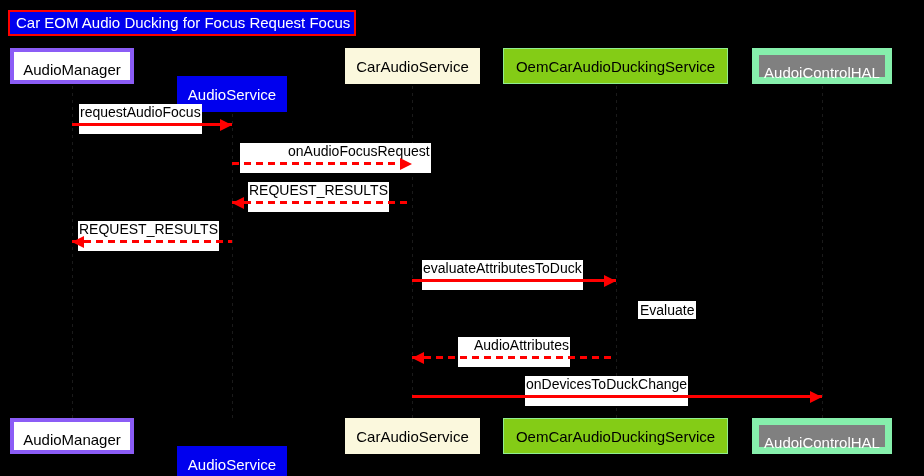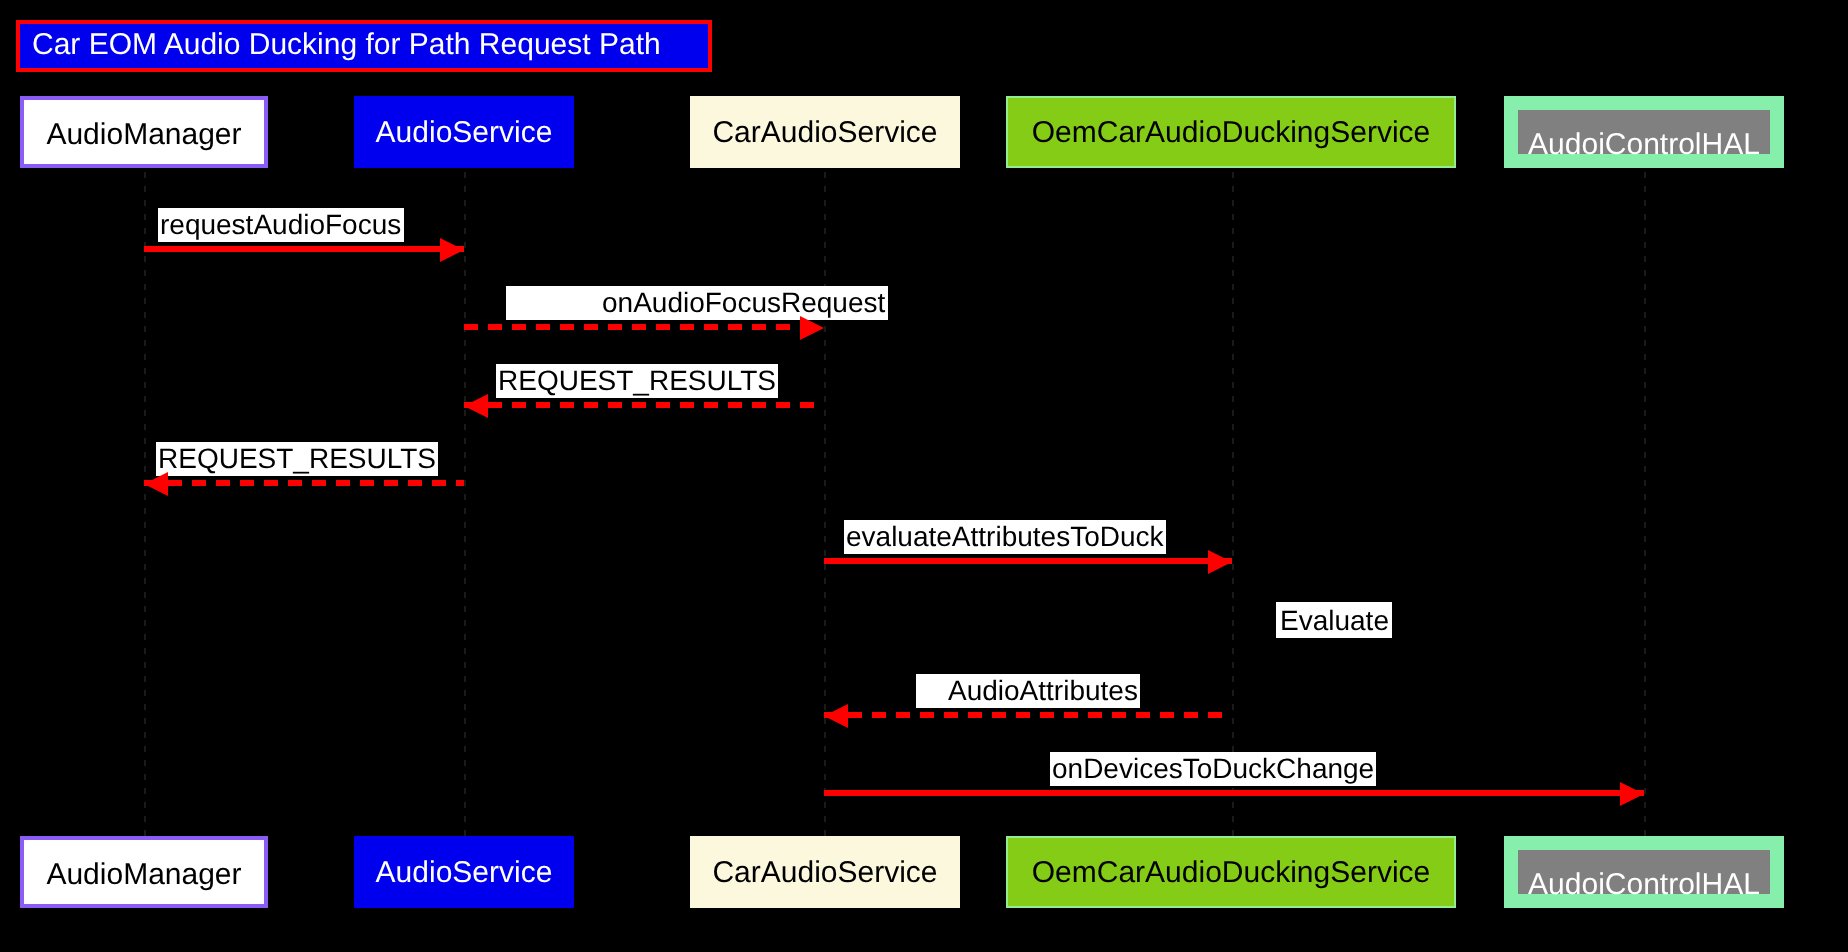--- a/index.html
+++ b/index.html
@@ -48,26 +48,27 @@
     line-height: 36px;
     text-align: center;
     font-size: 15px;
     white-space: nowrap;
     box-sizing: border-box;
     font-family: "Liberation Sans", sans-serif;
   }
   .p-white {
     background: #ffffff;
     color: #000000;
-    border: 2px solid #8b5cf6;
+    border: 4px solid #8b5cf6;
   }
   .p-blue {
     background: #0000ee;
     color: #ffffff;
     border: 1px solid #0000ee;
+    margin-top: 28px;
   }
   .p-cream {
     background: #fbf8dd;
     color: #000000;
     border: 1px solid #fbf8dd;
   }
   .p-green {
     background: #84cc16;
     color: #000000;
     border: 1px solid #90ee90;
@@ -91,21 +92,21 @@
     );
   }
 
   
   .msg-label {
     position: absolute;
     background: #ffffff;
     color: #000000;
     font-size: 14px;
     line-height: 17px;
-    height: 17px;
+    height: 30px;
     padding: 0 1px;
     white-space: nowrap;
     font-family: "Liberation Sans", sans-serif;
   }
 
   .note-label {
     position: absolute;
     background: #ffffff;
     color: #000000;
     font-size: 14px;
@@ -145,21 +146,21 @@
     border-top: 6px solid transparent;
     border-bottom: 6px solid transparent;
     border-right: 12px solid #ff0000;
   }
 </style>
 </head>
 <body>
 
 <div id="canvas"></div>
 
-<div class="diagram-title">Car EOM Audio Ducking for Path Request Path</div>
+<div class="diagram-title">Car EOM Audio Ducking for Focus Request Focus</div>
 
 <div id="lifelines">
     <div class="lifeline" style="left: 72px;"></div>
     <div class="lifeline" style="left: 232px;"></div>
     <div class="lifeline" style="left: 412px;"></div>
     <div class="lifeline" style="left: 616px;"></div>
     <div class="lifeline" style="left: 822px;"></div>
   </div>
 <div id="participants-top">
     <div class="participant p-white" style="left: 10px; top: 48px; width: 124px;">AudioManager</div>
@@ -172,21 +173,21 @@
     <div class="participant p-white" style="left: 10px; top: 418px; width: 124px;">AudioManager</div>
     <div class="participant p-blue" style="left: 177px; top: 418px; width: 110px;">AudioService</div>
     <div class="participant p-cream" style="left: 345px; top: 418px; width: 135px;">CarAudioService</div>
     <div class="participant p-green" style="left: 503px; top: 418px; width: 225px;">OemCarAudioDuckingService</div>
     <div class="participant p-gray" style="left: 752px; top: 418px; width: 140px;">AudoiControlHAL</div>
   </div>
 <div id="messages-layer">
     <div class="msg-label" style="left: 79px; top: 104px;">requestAudioFocus</div>
     <div class="arrow-line arrow-solid" style="left: 72px; top: 123px; width: 160px;"></div>
     <div class="arrow-head head-right" style="top: 119px; left: 220px;"></div>
-    <div class="msg-label" style="left: 253px; top: 143px; padding-left: 48px;">onAudioFocusRequest</div>
+    <div class="msg-label" style="left: 240px; top: 143px; padding-left: 48px;">onAudioFocusRequest</div>
     <div class="arrow-line arrow-dashed" style="left: 232px; top: 162px; width: 180px;"></div>
     <div class="arrow-head head-right" style="top: 158px; left: 400px;"></div>
     <div class="msg-label" style="left: 248px; top: 182px;">REQUEST_RESULTS</div>
     <div class="arrow-line arrow-dashed" style="left: 232px; top: 201px; width: 180px;"></div>
     <div class="arrow-head head-left" style="top: 197px; left: 232px;"></div>
     <div class="msg-label" style="left: 78px; top: 221px;">REQUEST_RESULTS</div>
     <div class="arrow-line arrow-dashed" style="left: 72px; top: 240px; width: 160px;"></div>
     <div class="arrow-head head-left" style="top: 236px; left: 72px;"></div>
     <div class="msg-label" style="left: 422px; top: 260px;">evaluateAttributesToDuck</div>
     <div class="arrow-line arrow-solid" style="left: 412px; top: 279px; width: 204px;"></div>

